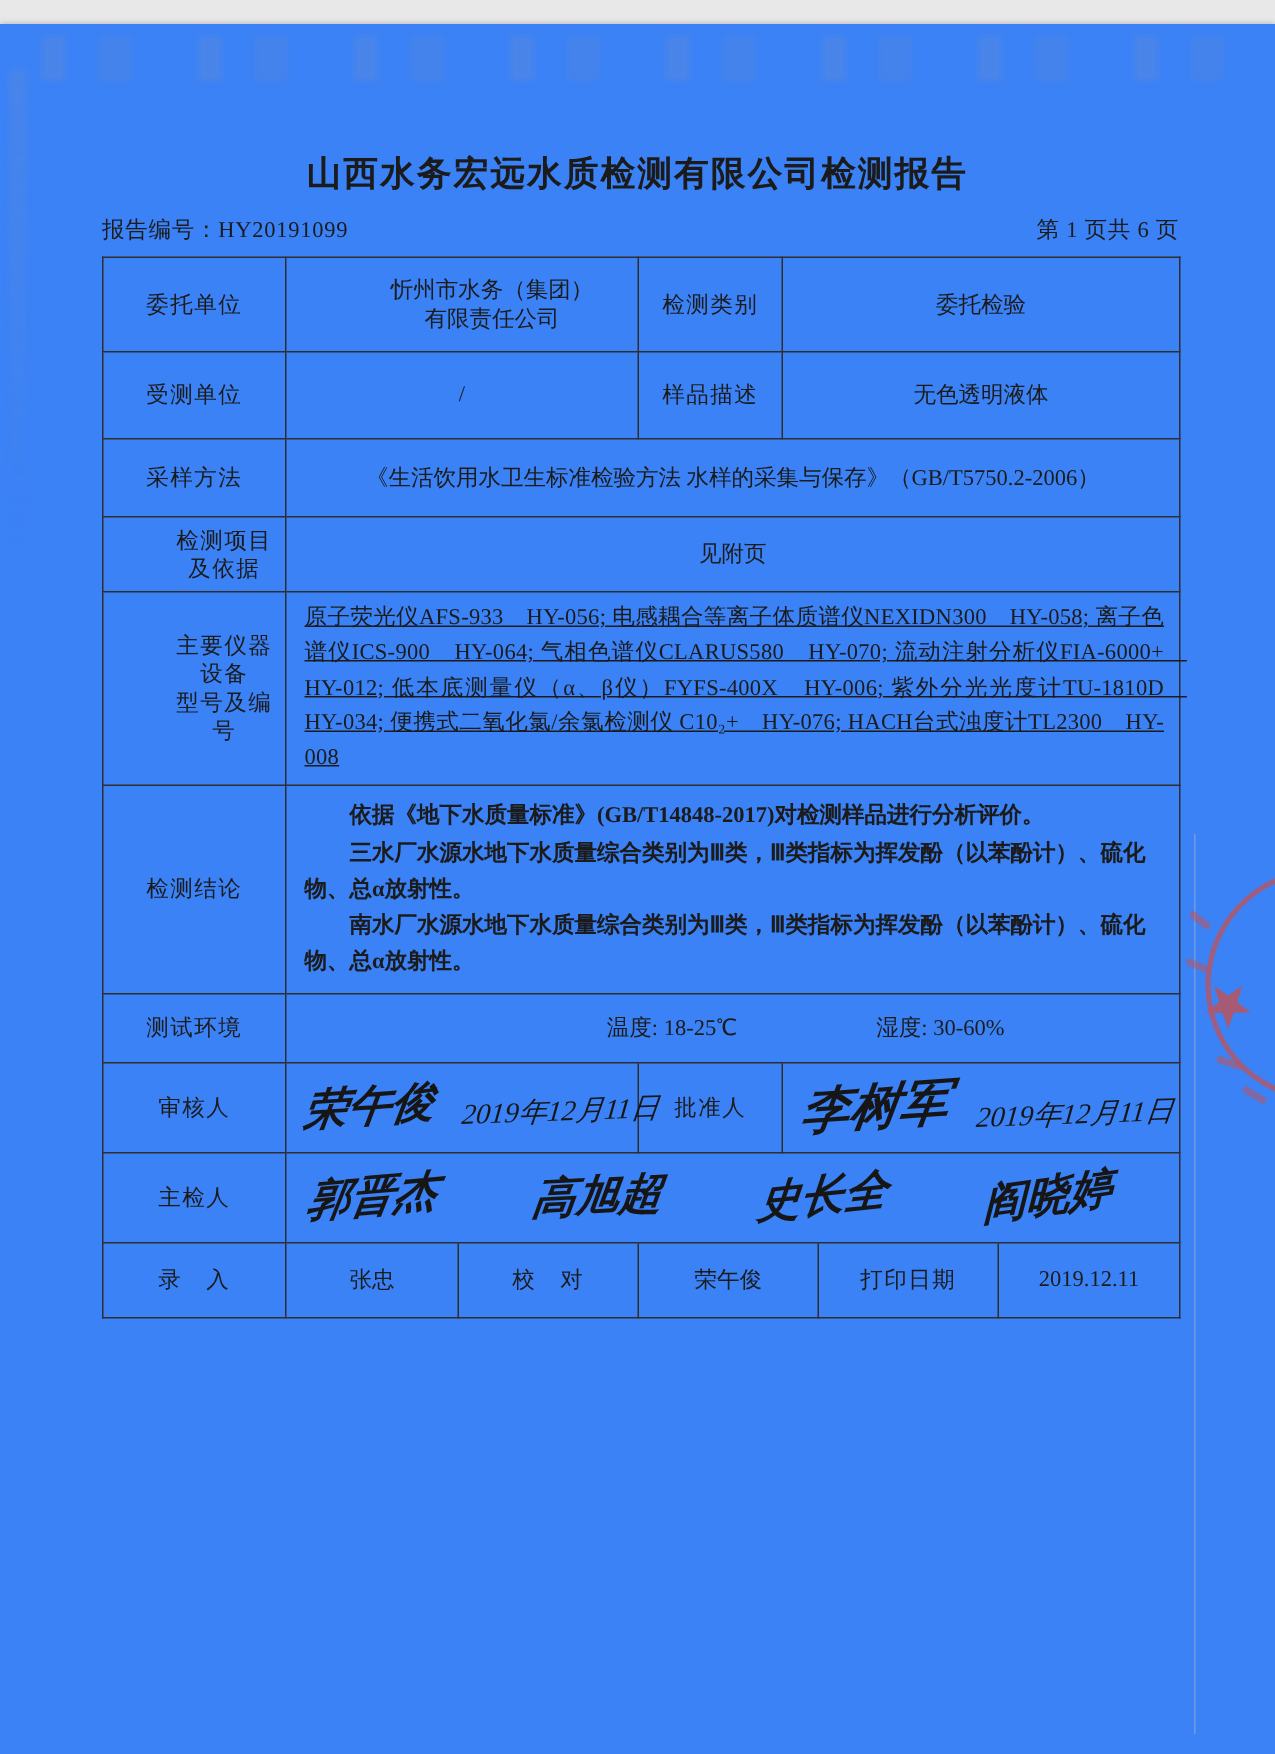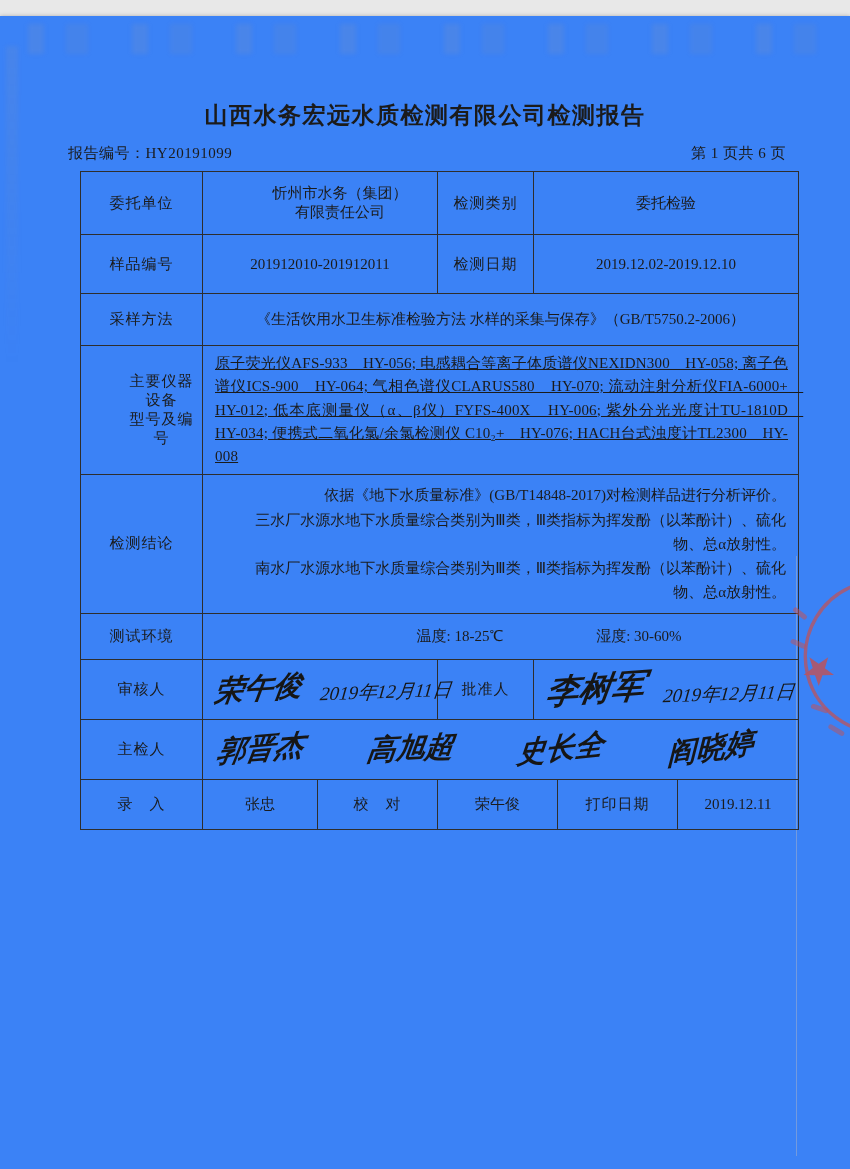--- a/index.html
+++ b/index.html
@@ -40,36 +40,36 @@
     margin:0; text-align:center;
     font-size:23px; font-weight:bold; letter-spacing:1.5px;
   }
   .meta-row {
     position:absolute; top:128px; left:68px; width:718px;
     display:flex; justify-content:space-between; align-items:center;
     font-size:15px; letter-spacing:.5px;
   }
   
   table.report {
-    position:absolute; top:155px; left:80px;
+    position:absolute; top:155px; left:68px;
     width:718px; border-collapse:collapse; table-layout:fixed;
   }
   td {
     border:1.6px solid #2e2e2e;
     text-align:center; vertical-align:middle;
     font-size:15px; padding:2px 6px;
     overflow:visible;
   }
   .lbl { letter-spacing:1px; }
   .pre { white-space:pre-line;padding-left:46px; }
   .instr {
     text-align:left; text-align:justify; line-height:1.55;
     padding:6px 10px 6px 12px; letter-spacing:.2px;text-decoration:underline;
   }
-  .concl { text-align:right; padding:8px 12px; vertical-align:top; }
+  .concl { text-align:left; padding:8px 12px; vertical-align:top;font-weight:bold; }
   .concl p { margin:0; text-indent:2em; line-height:1.62; }
   .envcell { text-align:center; padding-left:14px; }
   .envcell .env-temp { display:inline-block; width:265px; }
   
   .sigcell { text-align:left; padding-left:12px; white-space:nowrap; }
   .sig {
     display:inline-block; font-style:italic; font-weight:bold;
     transform:rotate(-4deg) skewX(-12deg);
     color:#161616;
   }
@@ -125,29 +125,34 @@
         <col style="width:121px">
     </colgroup>
     <tbody>
       <tr style="height:63px">
         <td class="lbl">委托单位</td>
         <td class="pre" colspan="2">忻州市水务（集团）
 有限责任公司</td>
         <td class="lbl">检测类别</td>
         <td colspan="3">委托检验</td>
       </tr>
-      <tr style="height:59px">
-        <td class="lbl">样品编号</td>
-        <td colspan="2">201912010-201912011</td>
-        <td class="lbl">检测日期</td>
-        <td colspan="3">2019.12.02-2019.12.10</td>
+      <tr style="height:58px">
+        <td class="lbl">受测单位</td>
+        <td colspan="2">/</td>
+        <td class="lbl">样品描述</td>
+        <td colspan="3">无色透明液体</td>
       </tr>
       <tr style="height:52px">
         <td class="lbl">采样方法</td>
         <td colspan="6">《生活饮用水卫生标准检验方法 水样的采集与保存》（GB/T5750.2-2006）</td>
+      </tr>
+      <tr style="height:50px">
+        <td class="lbl pre">检测项目
+及依据</td>
+        <td colspan="6">见附页</td>
       </tr>
       <tr style="height:115px">
         <td class="lbl pre">主要仪器设备
 型号及编号</td>
         <td colspan="6" class="instr">原子荧光仪AFS-933　HY-056; 电感耦合等离子体质谱仪NEXIDN300　HY-058; 离子色谱仪ICS-900　HY-064; 气相色谱仪CLARUS580　HY-070; 流动注射分析仪FIA-6000+　HY-012; 低本底测量仪（α、β仪）FYFS-400X　HY-006; 紫外分光光度计TU-1810D　HY-034; 便携式二氧化氯/余氯检测仪 C10₂+　HY-076; HACH台式浊度计TL2300　HY-008</td>
       </tr>
       <tr style="height:129px">
         <td class="lbl">检测结论</td>
         <td colspan="6" class="concl">
           <p>依据《地下水质量标准》(GB/T14848-2017)对检测样品进行分析评价。</p>

